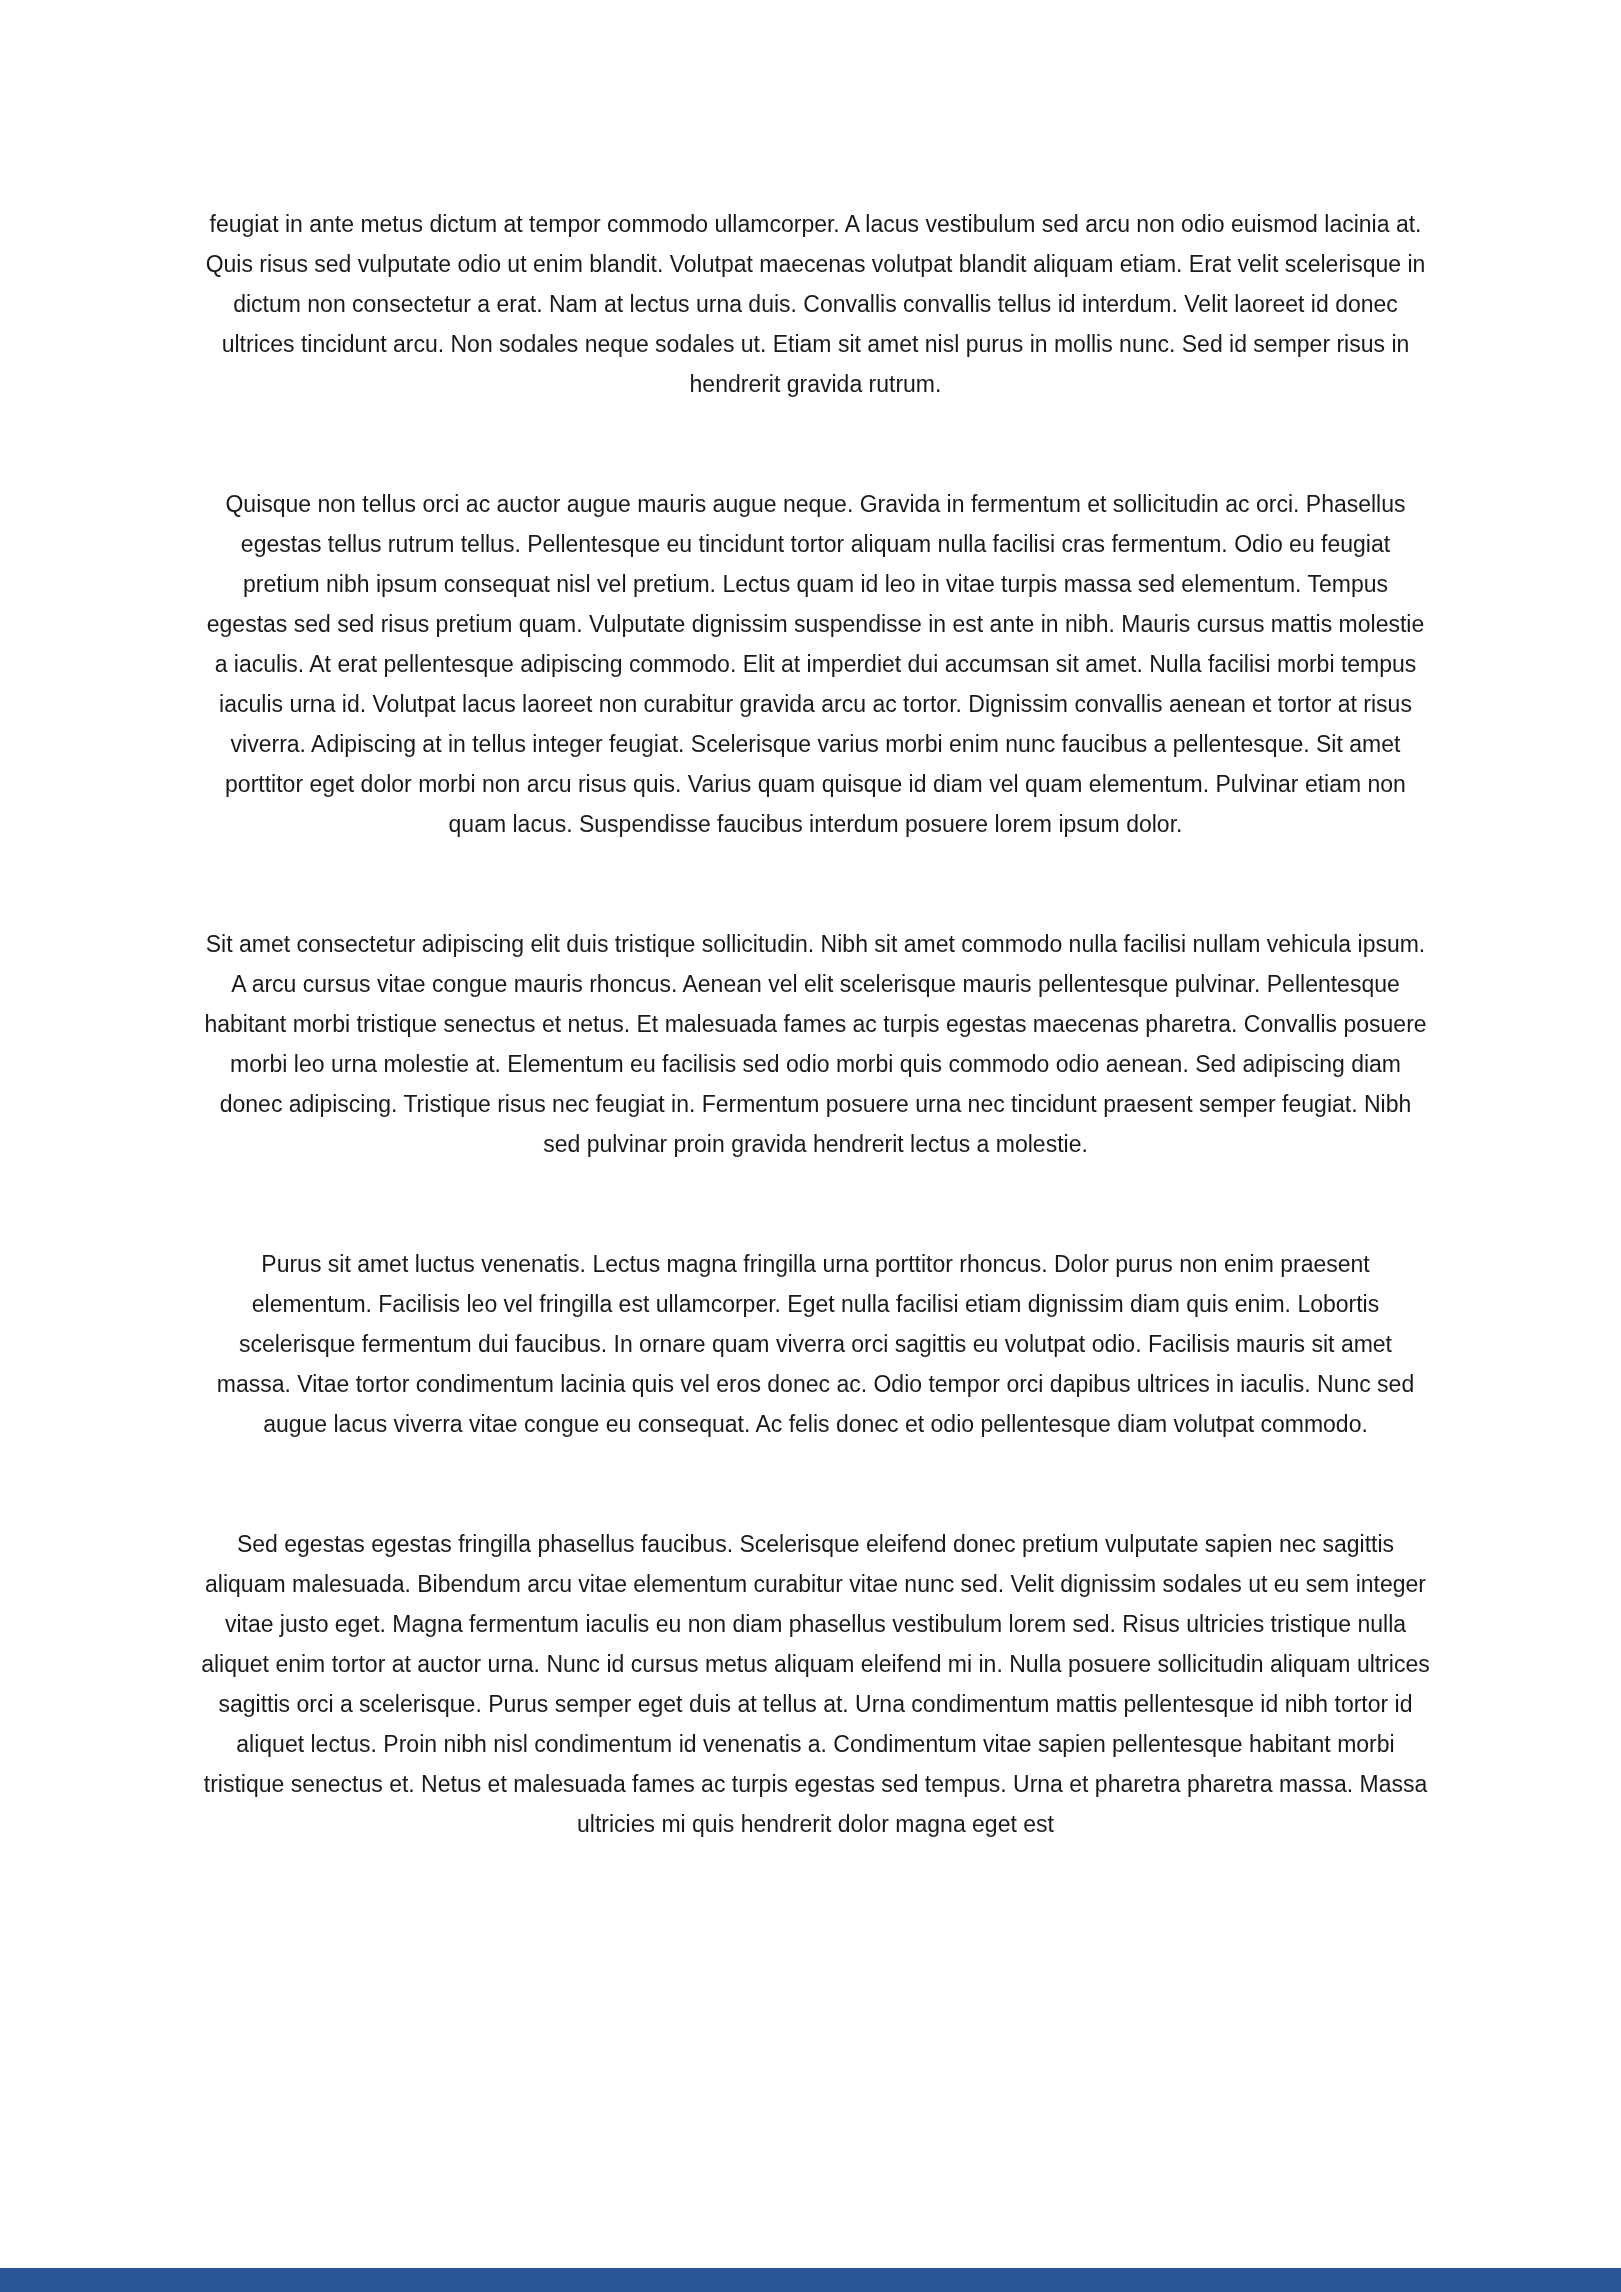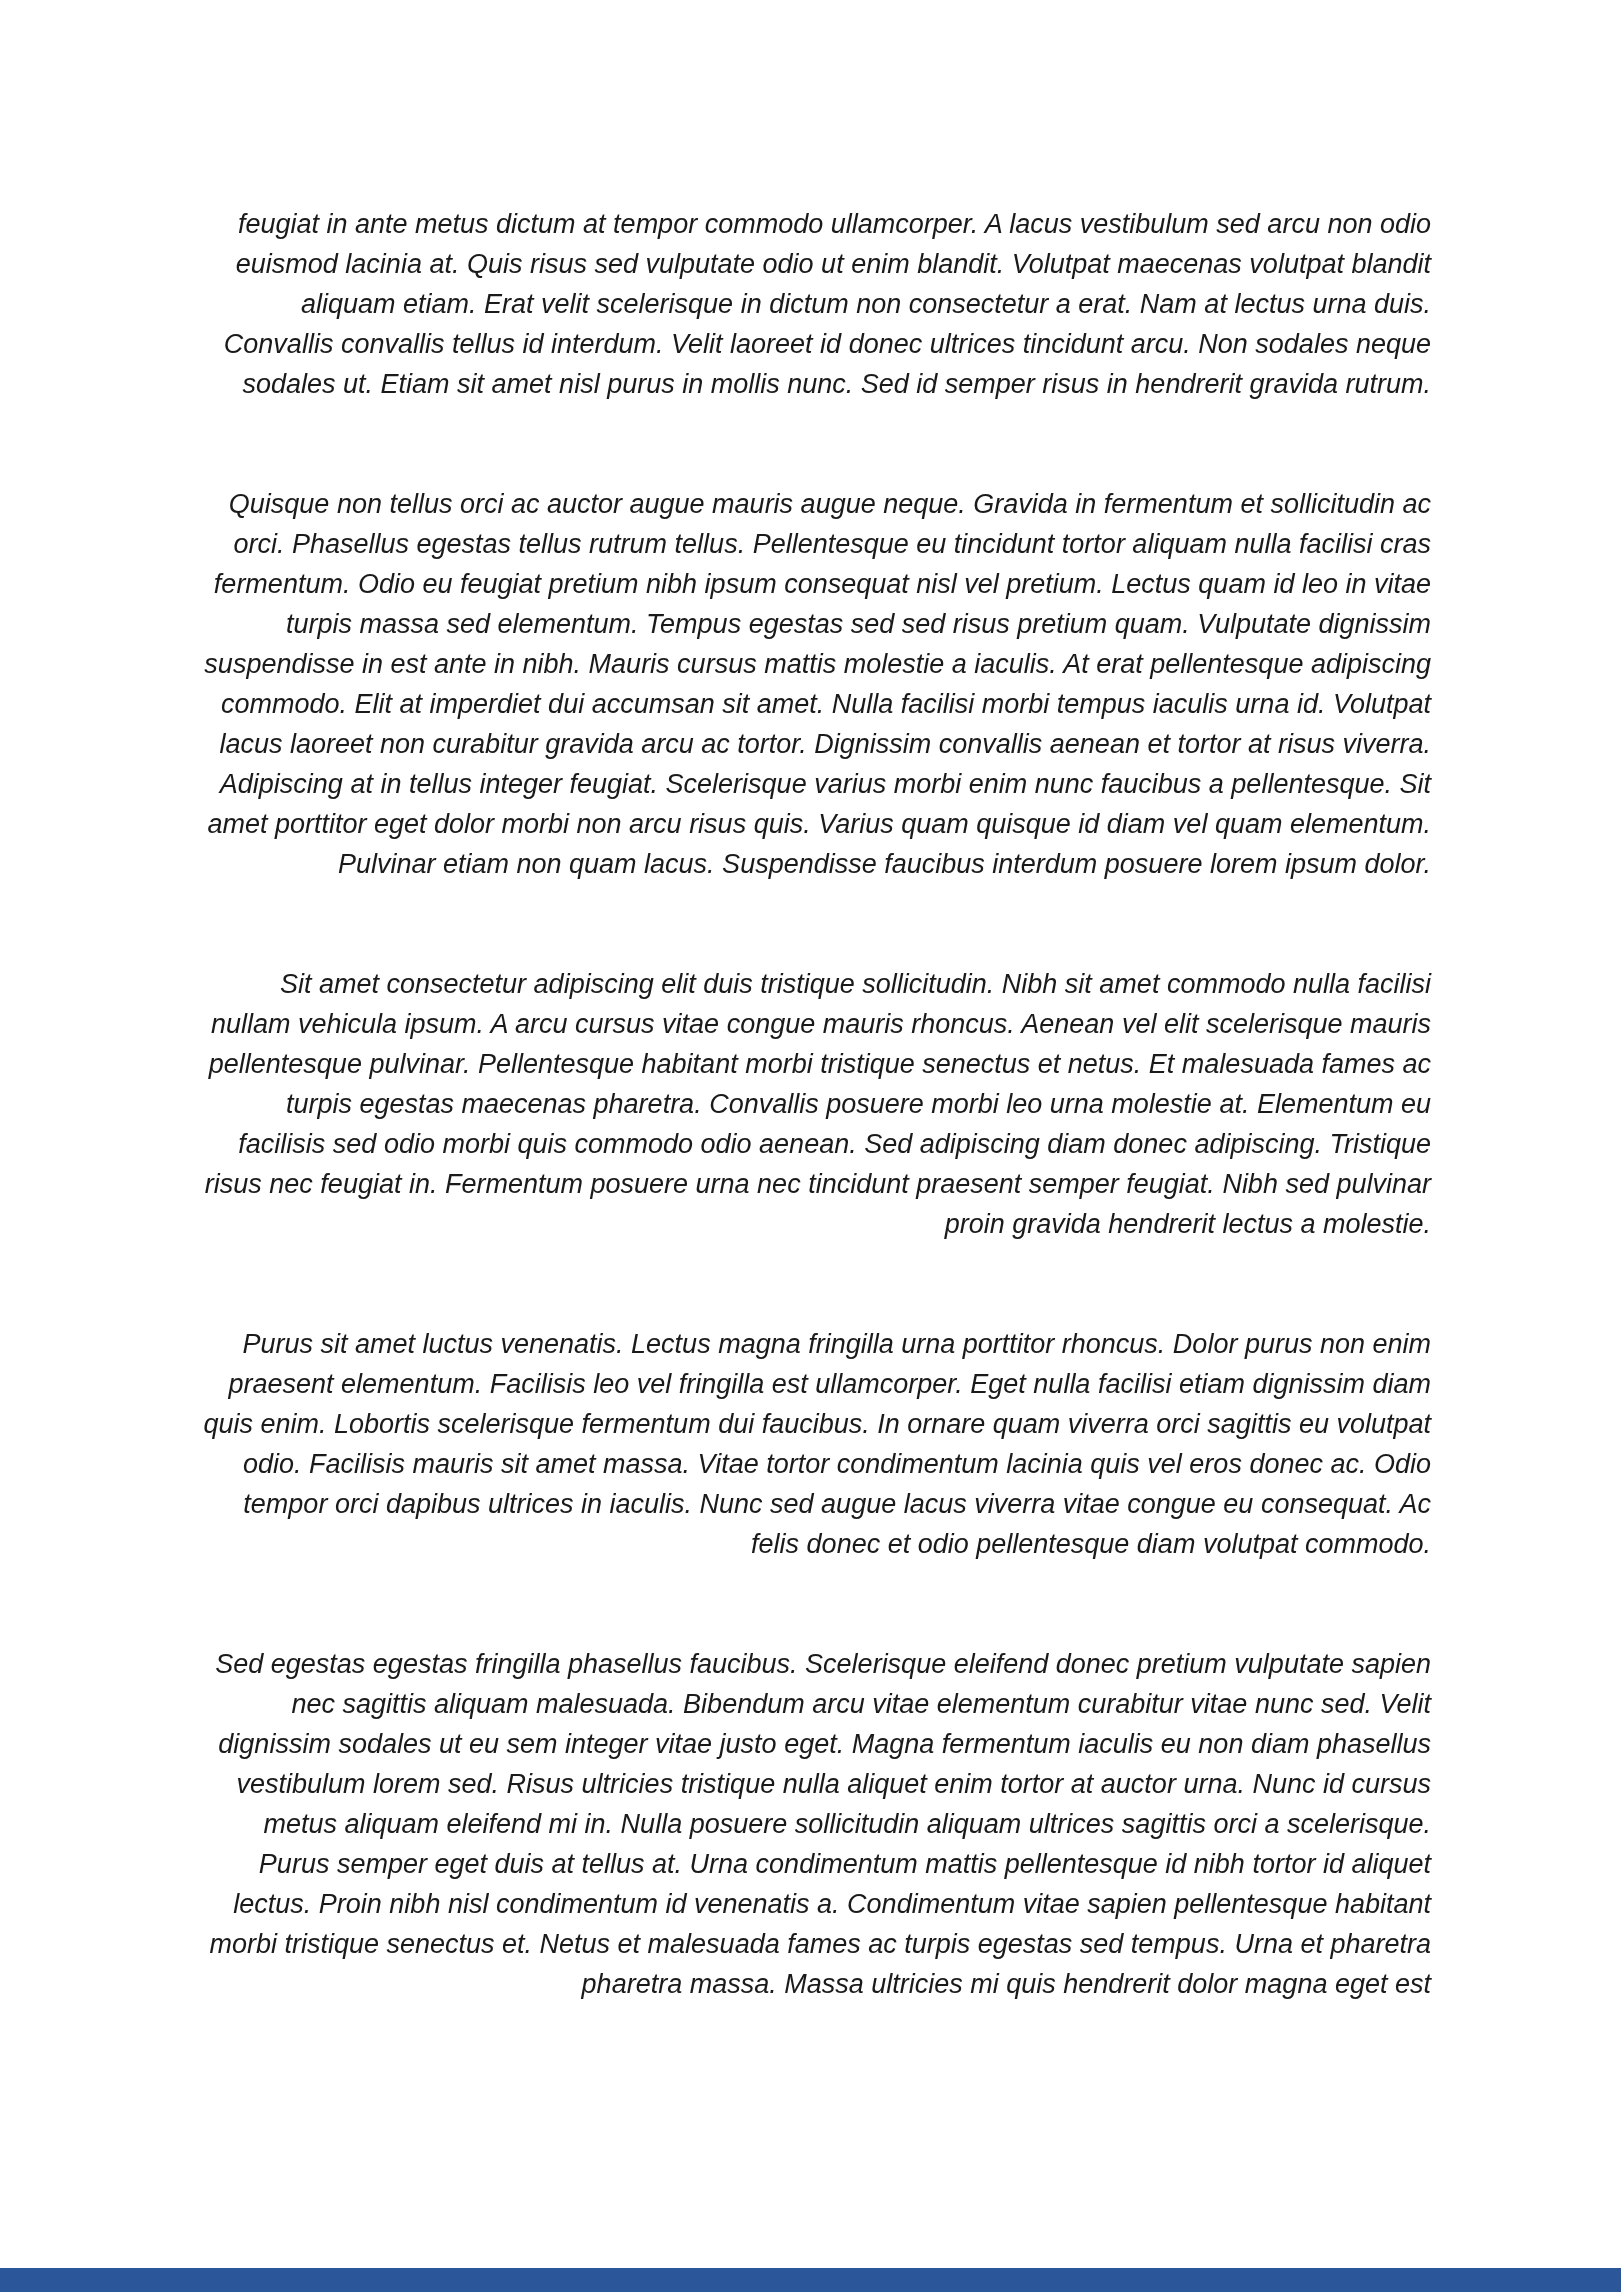--- a/index.html
+++ b/index.html
@@ -14,24 +14,23 @@
     height: 2293px;
     background: #ffffff;
     overflow: hidden;
   }
   .content {
     position: absolute;
     top: 204px;
     left: 200px;
     width: 1231px;
     color: #1a1a1a;
-    font-size: 27px;
+    font-size: 23px;
     line-height: 40px;
-    text-align: right;
-    font-style: italic;
+    text-align: center;
   }
   .content p {
     margin: 0 0 80px 0;
     padding: 0;
   }
   .bottom-bar {
     position: absolute;
     left: 0;
     right: 0;
     bottom: 0;

